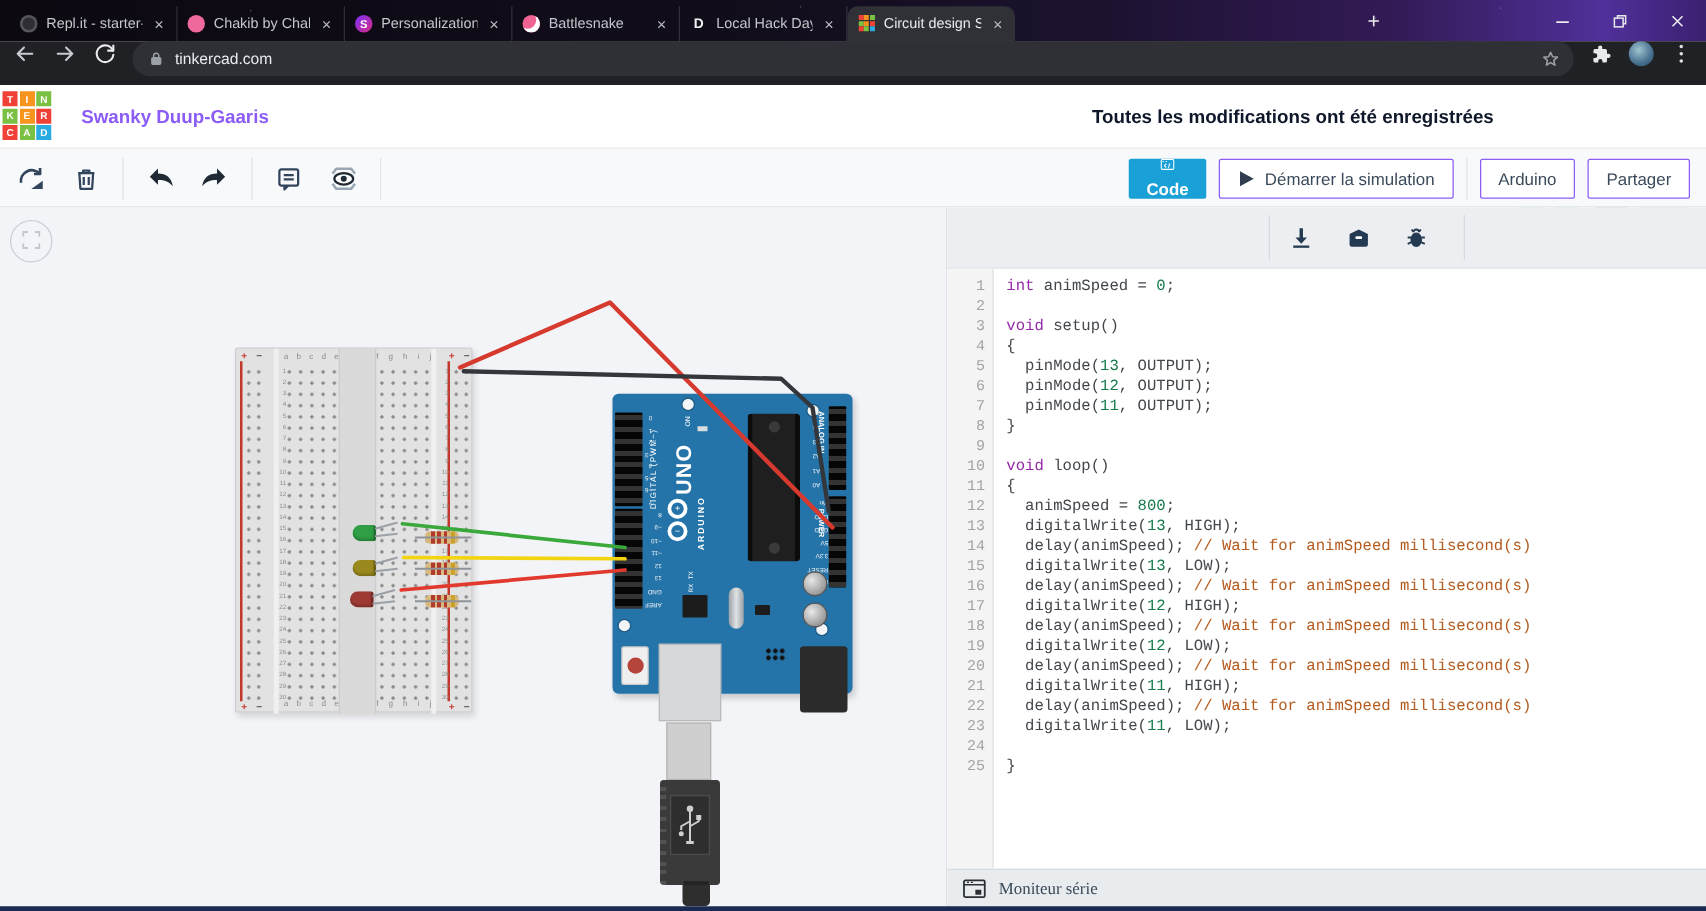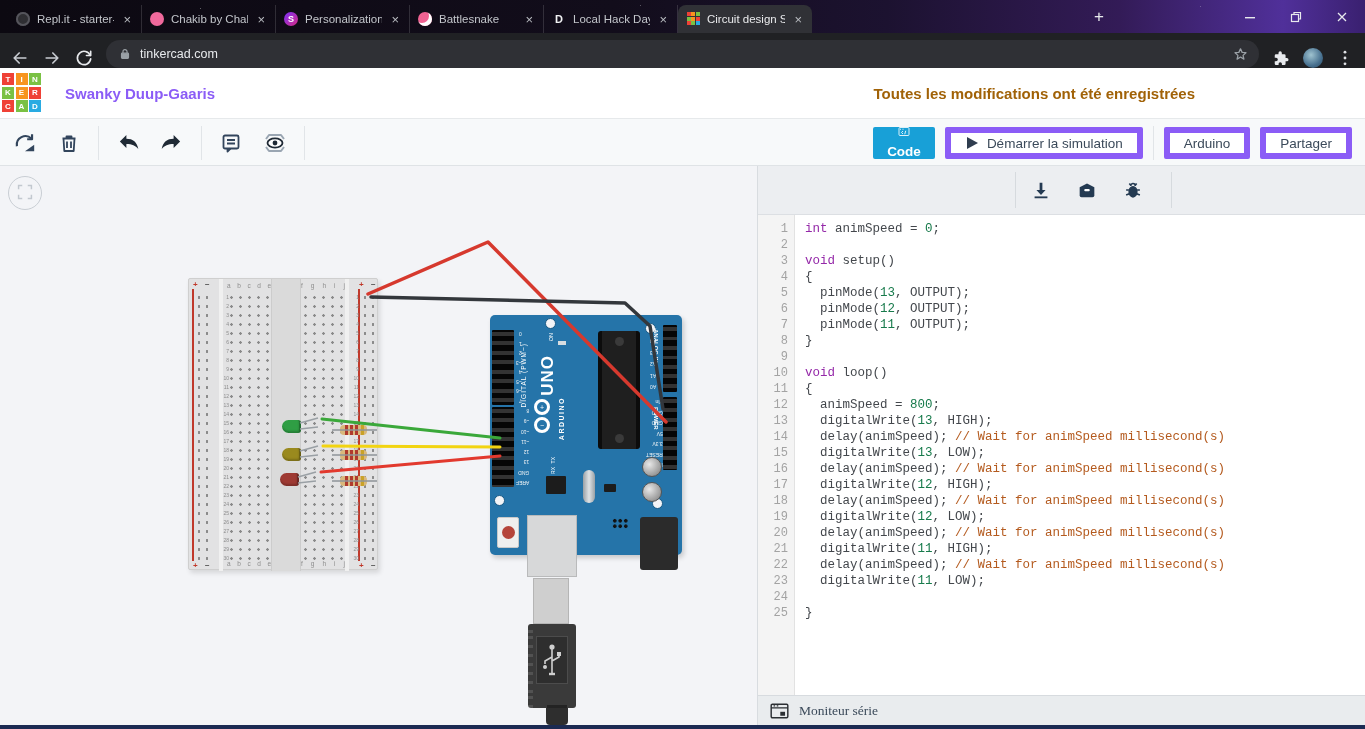--- a/index.html
+++ b/index.html
@@ -29,45 +29,45 @@
   .fav-d-letter { background:transparent; border-radius:0; font-size:11px; color:#f0f1f3; }
   .fav-tinkercad { background:transparent; border-radius:0; display:grid; grid-template-columns:repeat(3,4px); grid-auto-rows:4px; gap:0.5px; }
   .fav-tinkercad span{ width:4px; height:4px; display:block; }
   .new-tab { position:absolute; left:1086px; top:4px; width:26px; height:26px; background:transparent; border:none;
     color:#e8eaed; font-size:17px; line-height:24px; }
   .win-controls { position:absolute; right:0; top:0; height:33px; display:flex; }
   .win-btn { width:46px; height:33px; display:flex; align-items:center; justify-content:center; }
 
   
   .urlbar { position:absolute; left:0; top:33px; width:1365px; height:35px; background:#202124;
-    display:flex; align-items:flex-end; padding:0 10px; gap:12px; }
+    display:flex; align-items:flex-start; padding:0 10px; gap:12px; }
   .nav-ic { width:20px; height:20px; flex:0 0 auto; }
   .omnibox { flex:1; height:28px; background:#2f3035; border-radius:14px; display:flex; align-items:center;
     padding:0 10px 0 12px; gap:8px; color:#e8eaed; font-size:12.5px; }
   .omnibox .spacer{ flex:1; }
 
   
   .tc-header { position:absolute; left:0; top:68px; width:1365px; height:51px; background:#ffffff; border-bottom:1px solid #e6e9eb; }
   .tc-logo { position:absolute; left:2px; top:5px; display:grid; grid-template-columns:repeat(3,12px); grid-auto-rows:12px; gap:1.5px; }
   .tc-logo span { display:flex; align-items:center; justify-content:center; color:#fff; font-size:8px; font-weight:bold; }
   .tc-title { position:absolute; left:65px; top:0; height:51px; line-height:51px; font-size:15px; font-weight:bold; color:#8b5cf6; }
-  .save-status { position:absolute; right:170px; top:0; height:38px; line-height:51px; font-size:15px; font-weight:600; color:#a16207; }
+  .save-status { position:absolute; right:170px; top:0; height:38px; line-height:51px; font-size:15px; font-weight:600; color:#0f172a; }
   .hdr-btn { position:absolute; display:flex; align-items:center; justify-content:center; border:none; background:transparent; }
   .chip-btn { left:1215px; top:73px; width:48px; height:44px; border-radius:2px; }
   .list-btn { left:1272px; top:81px; width:34px; height:28px; }
   .tc-avatar { position:absolute; left:1310px; top:75px; width:40px; height:40px; border-radius:50%; background:#4f80d9; overflow:hidden; }
 
   
   .tc-toolbar { position:absolute; left:0; top:119px; width:1365px; height:47px; background:#f7f9fa; border-bottom:1px solid #dfe3e6; }
   .tool-left { position:absolute; left:10px; top:7px; display:flex; align-items:center; gap:14px; }
   .tool-sep { width:1px; height:34px; background:#e1e5e8; }
   .tool-ic { width:30px; height:30px; display:flex; align-items:center; justify-content:center; }
   .tool-right { position:absolute; right:13px; top:7px; display:flex; align-items:center; gap:10px; }
   .btn { height:32px; display:flex; align-items:center; gap:8px; padding:0 14px; background:#fff;
-    border:6px solid #8b5cf6; border-radius:2px; font-size:13.5px; color:#3b4a5a; font-family:inherit; }
+    border:1px solid #8b5cf6; border-radius:2px; font-size:13.5px; color:#3b4a5a; font-family:inherit; }
   .btn-code { color:#fff; border:none; font-weight:bold;flex-direction:column; }
 
   
   .canvas { position:absolute; left:0; top:166px; width:758px; height:559px; background:#f3f4f7; border-right:1px solid #d8dce0; overflow:hidden; }
   .code-panel { position:absolute; left:758px; top:166px; width:607px; height:559px; background:#fff; }
   .bottom-strip { position:absolute; left:0; top:725px; width:1365px; height:4px; background:#1b2a52; }
 
   
   .cp-header { position:absolute; left:0; top:0; width:607px; height:49px; background:#eceef1; border-bottom:1px solid #dcdfe3; }
   .select-texte { position:absolute; left:8px; top:7px; width:236px; height:34px; background:#fff; border:1px solid #4a90d2;

